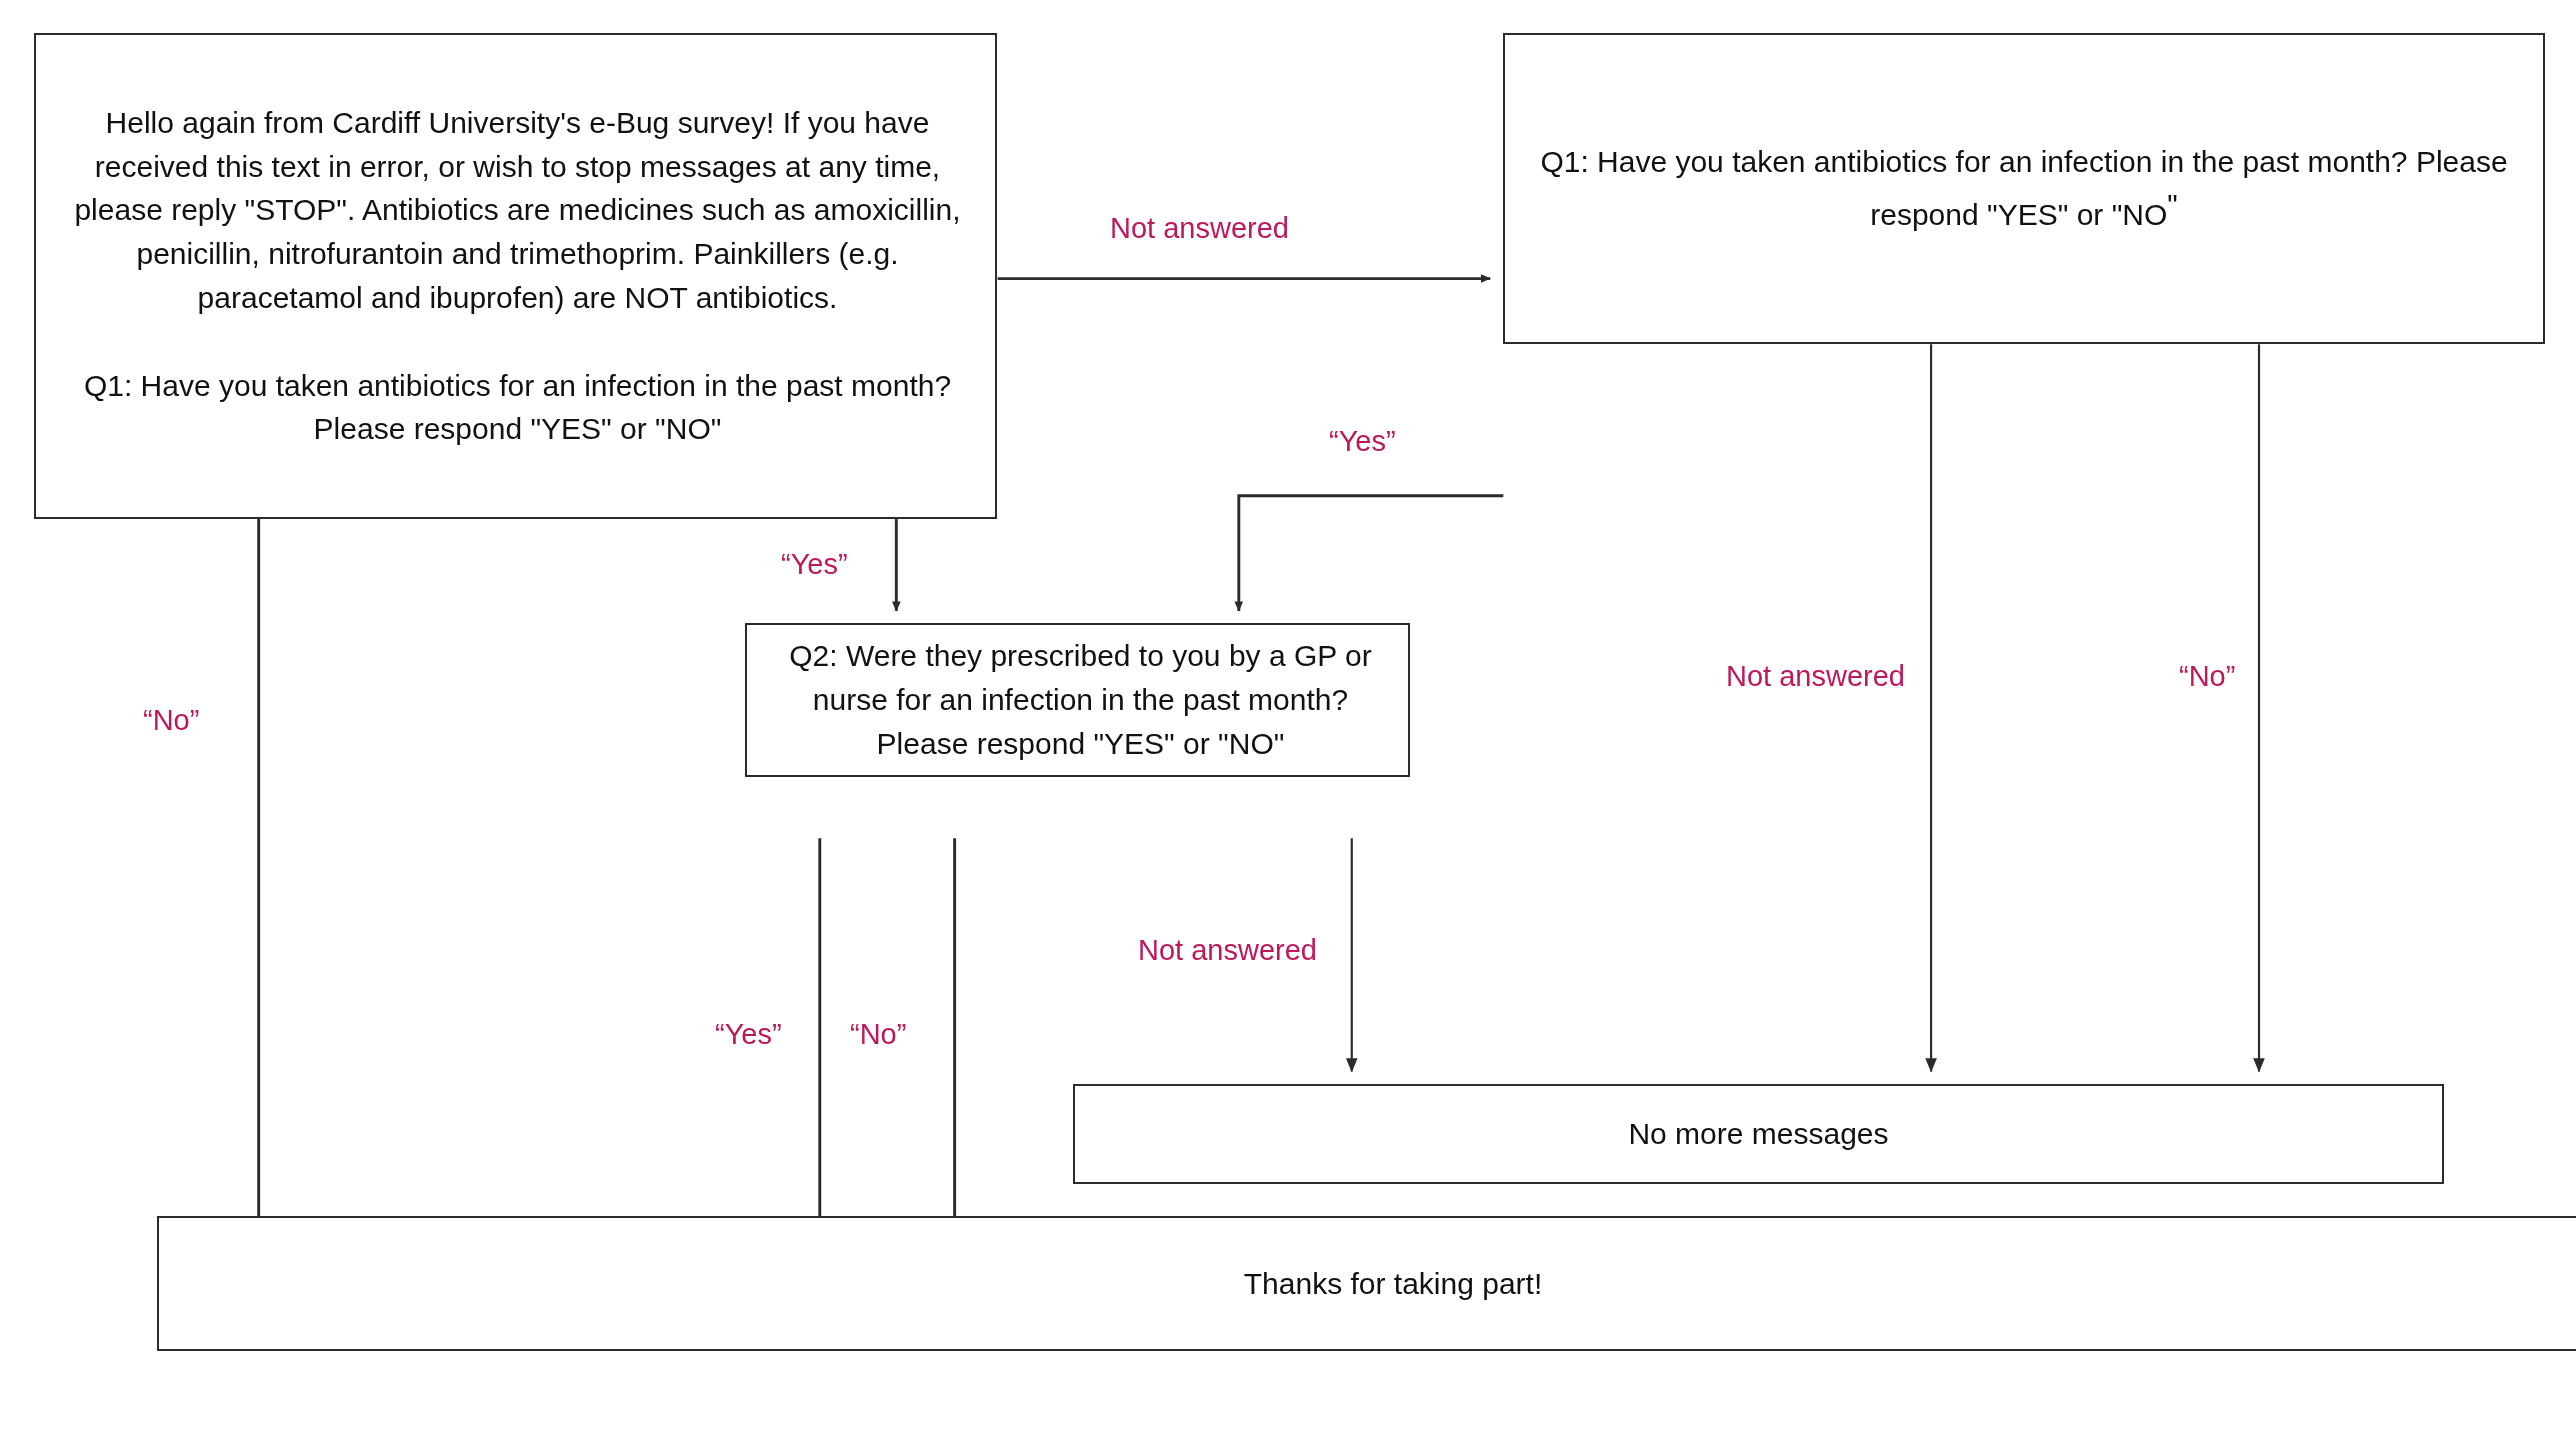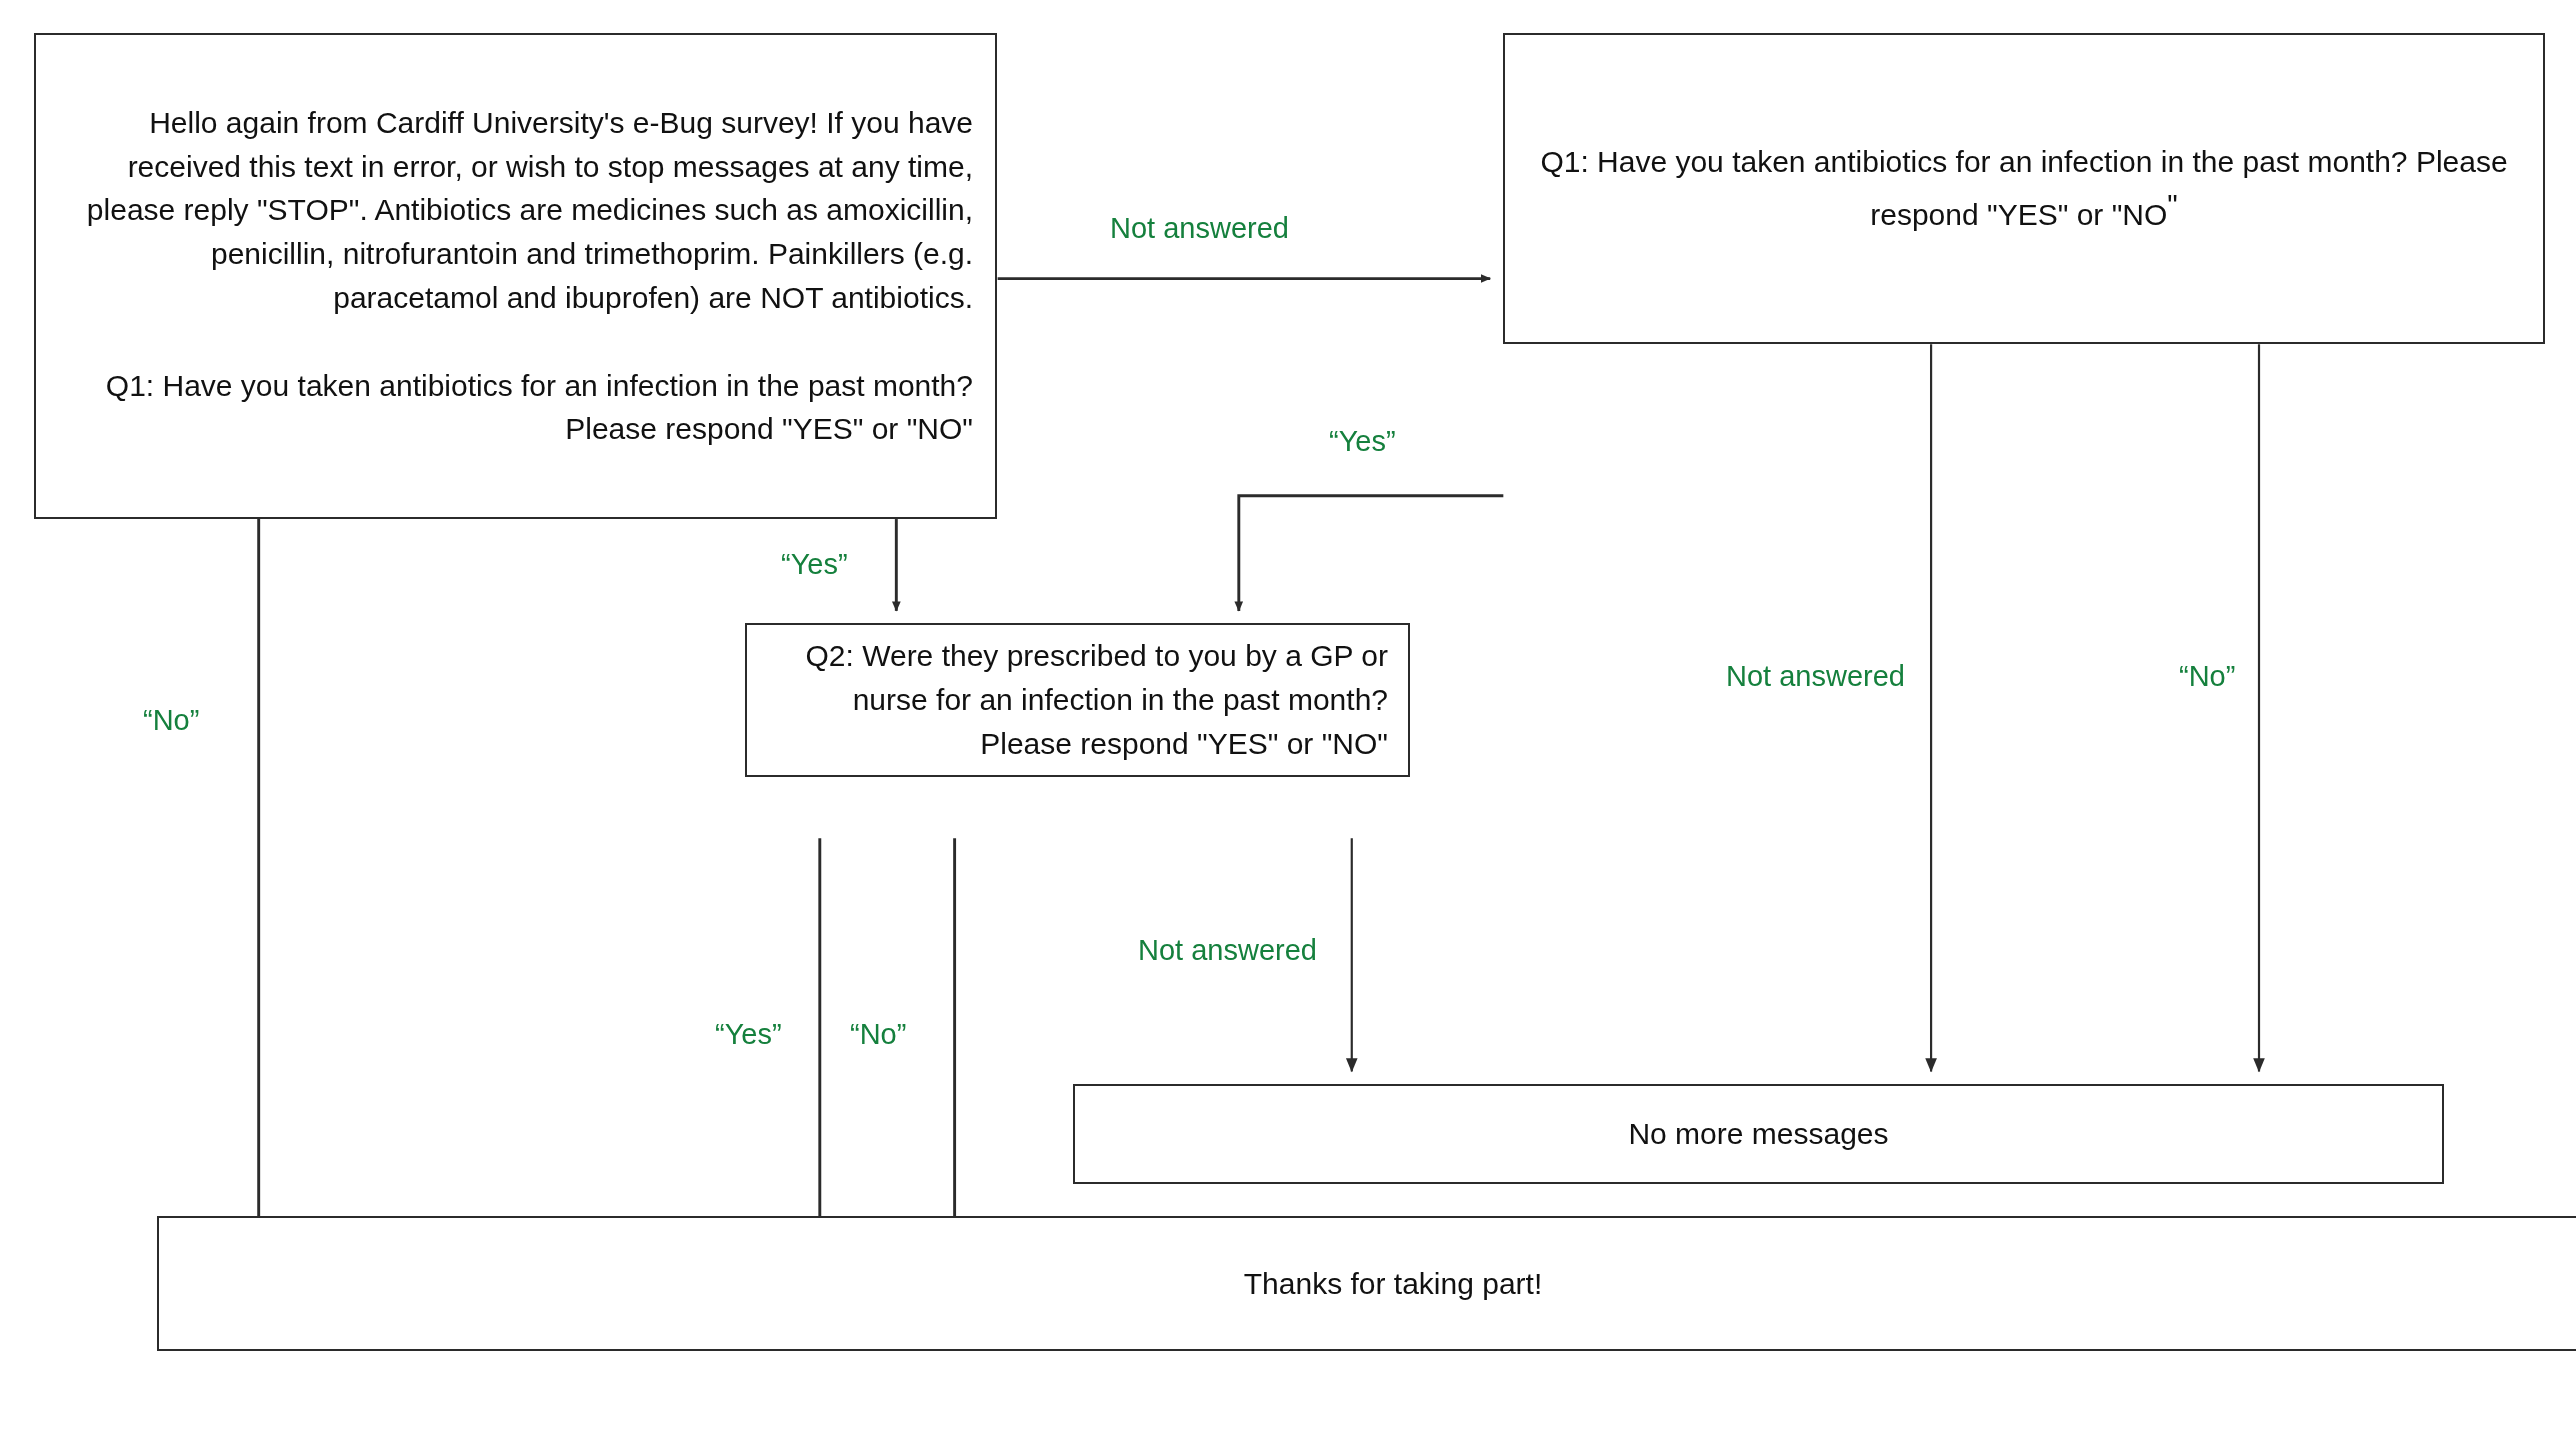--- a/index.html
+++ b/index.html
@@ -32,40 +32,40 @@
     border:2.2px solid #2b2b2b;
     display:flex;
     align-items:center;
   }
   .node .inner{
     width:100%;
     font-size:30px;
     line-height:1.46;
     color:#111111;
   }
-  .node.left-text .inner{ text-align:right; padding:0 20px; }
+  .node.left-text .inner{ text-align:center; padding:0 20px; }
   .node.center-text .inner{ text-align:center; padding:0 22px; }
 
   
   #node-intro      { left:34px;   top:33px;   width:963px; height:486px; }
   #node-intro .inner{ padding-left:26px; padding-right:22px; }
   #node-reminder   { left:1503px; top:33px;   width:1042px; height:311px; }
   #node-q2         { left:745px; top:623px;  width:665px;  height:154px; }
   #node-q2 .inner  { padding-left:26px; }
   #node-nomore     { left:1073px; top:1084px; width:1371px; height:100px; }
   #node-thanks     { left:157px;  top:1216px; width:2472px; height:135px; }
 
   .para{ margin:0; }
   .para + .para{ margin-top:1.46em; }
 
   .edge-label{
     position:absolute;
     font-size:29px;
     line-height:1.2;
-    color:#15803d;
+    color:#be185d;
     white-space:nowrap;
   }
 
   .sup-quote{ vertical-align:0.34em; font-size:0.98em; }
 </style>
 </head>
 <body>
 
 <div id="stage">
 

